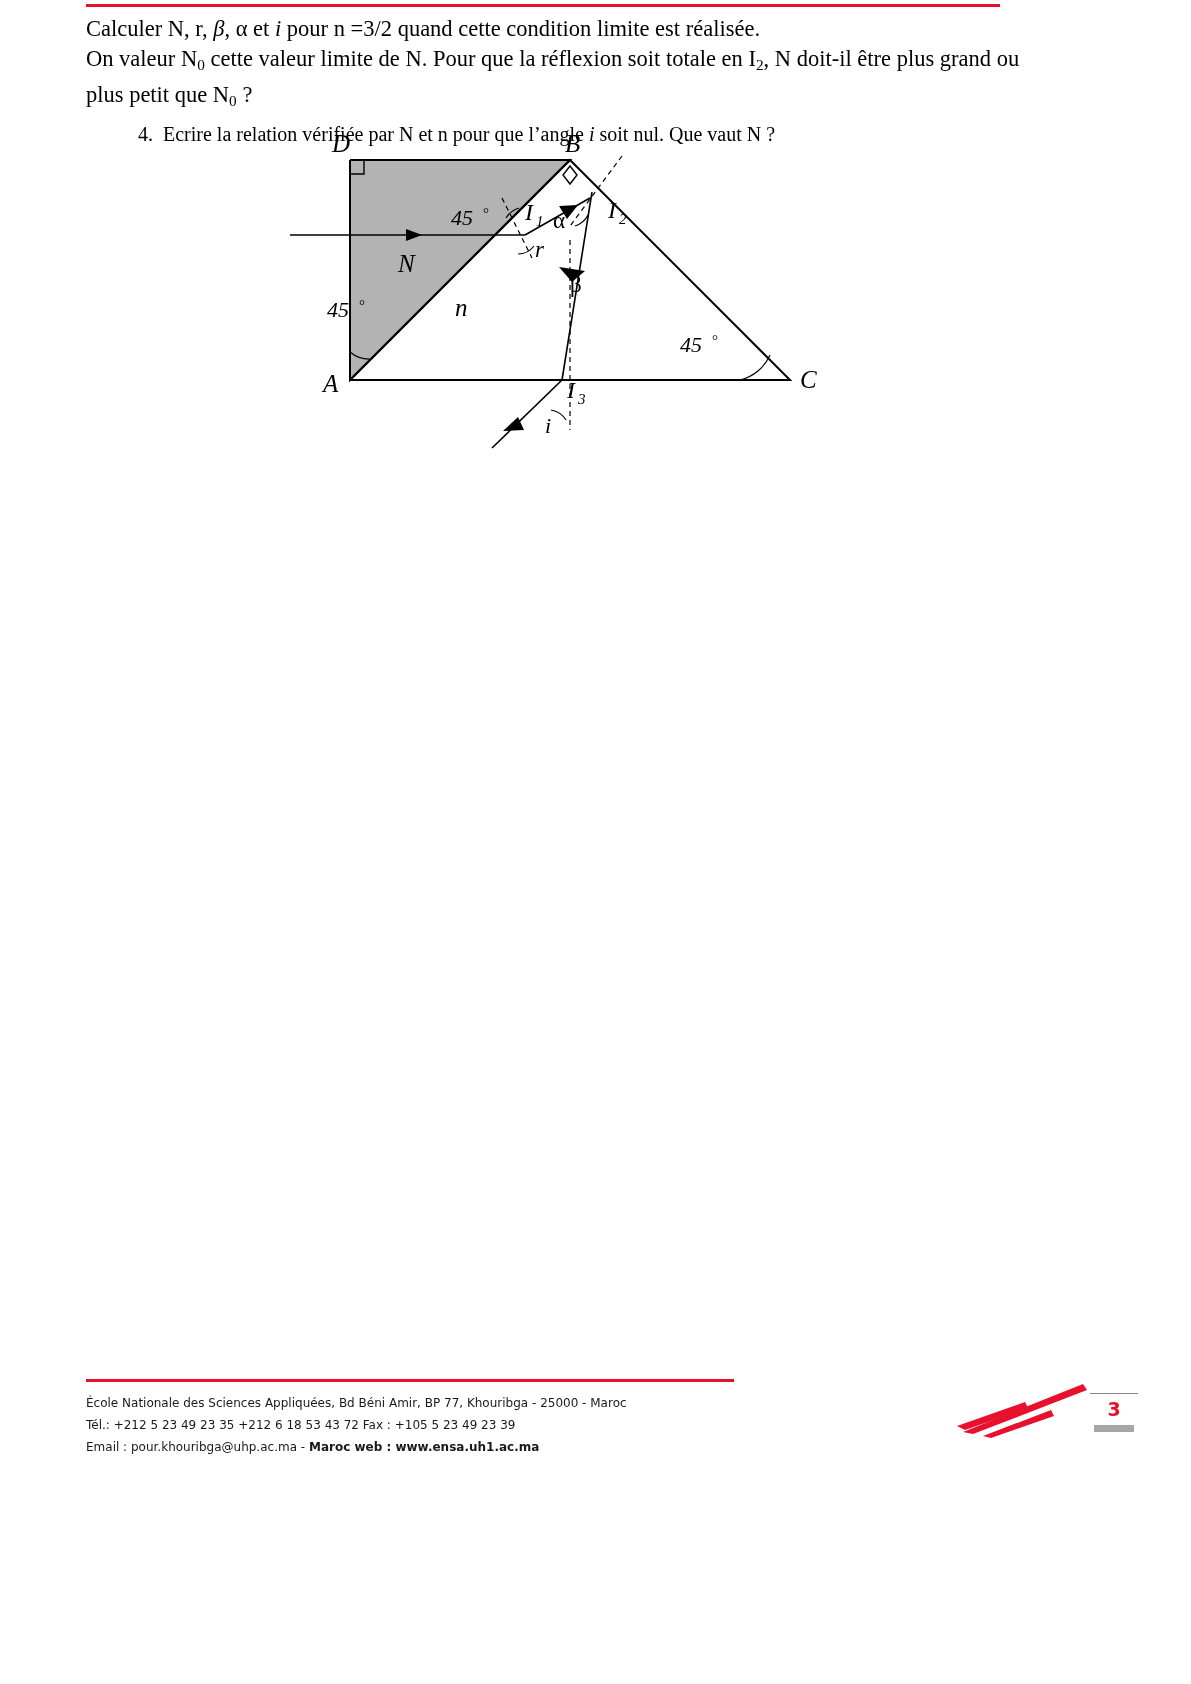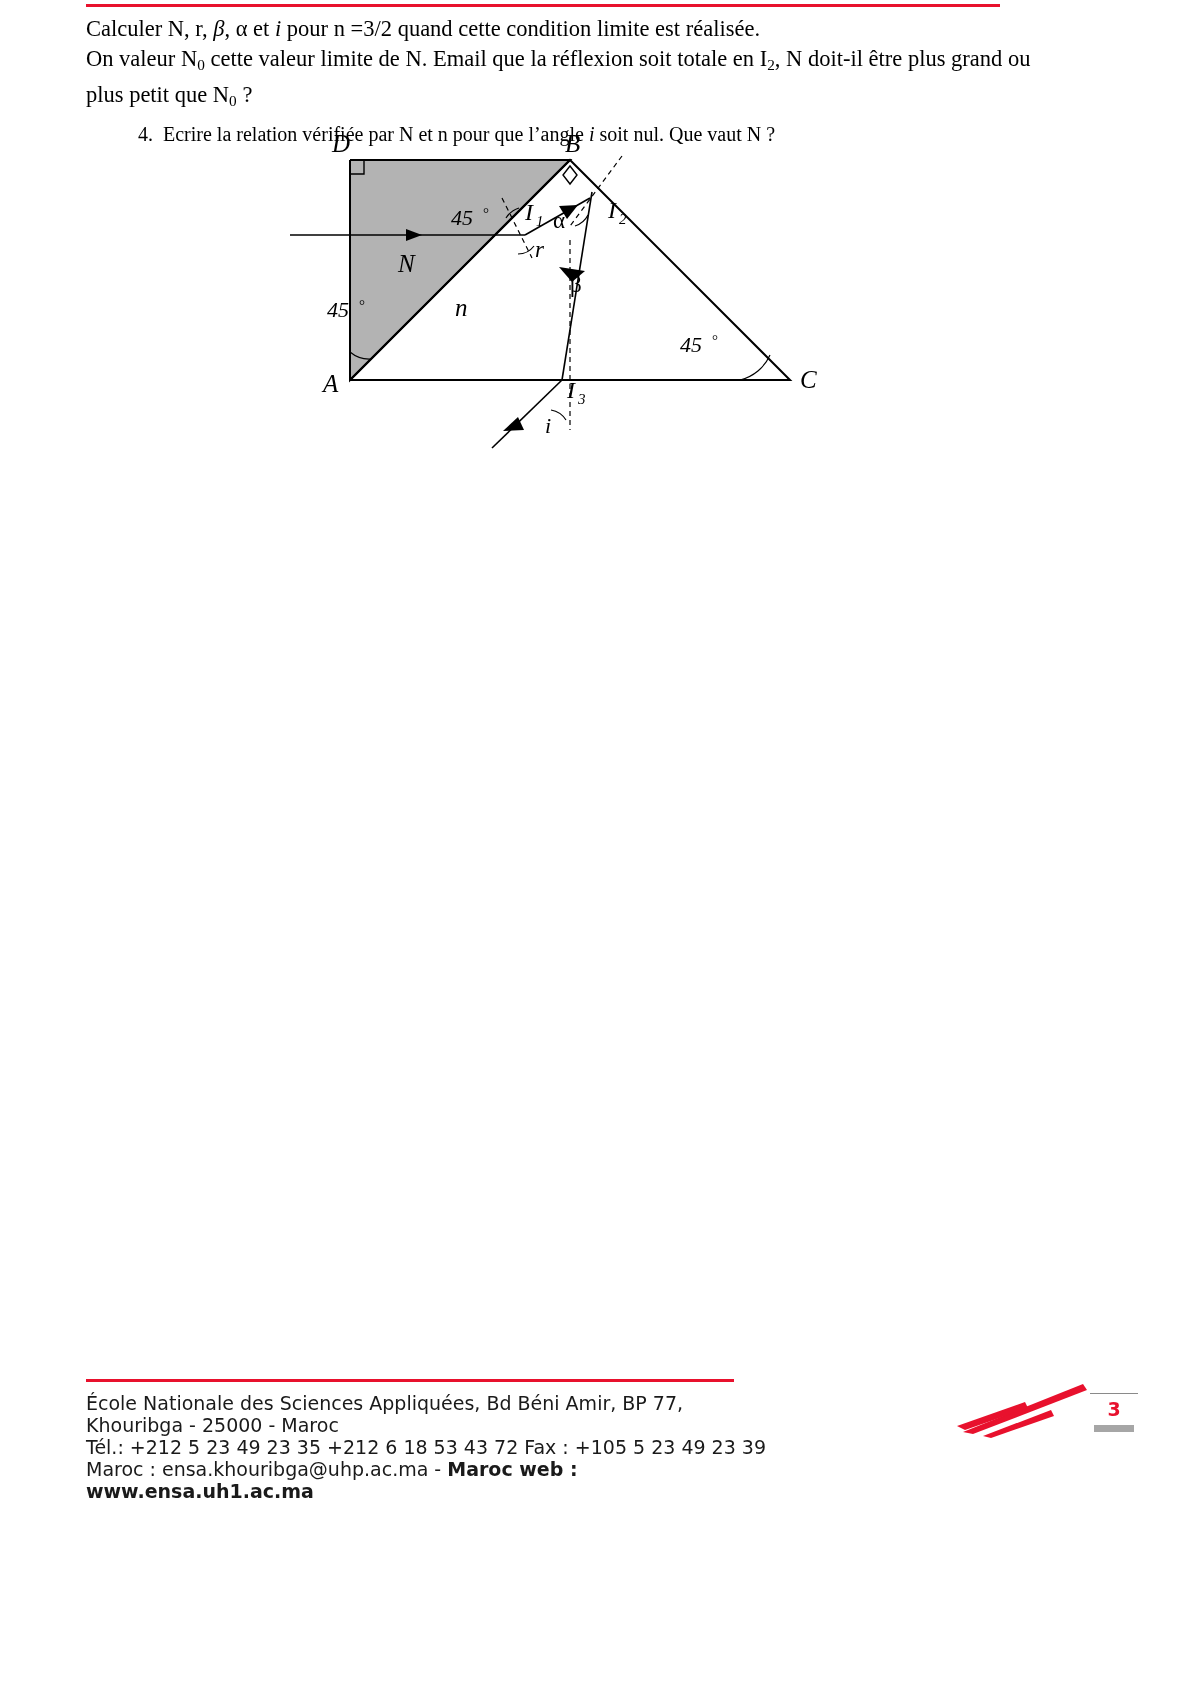--- a/index.html
+++ b/index.html
@@ -76,21 +76,21 @@
     width: 648px;
     height: 3px;
     background: #e8112d;
   }
   .footer-text {
     position: absolute;
     left: 86px;
     top: 1392px;
     width: 700px;
     font-family: "DejaVu Sans", sans-serif;
-    font-size: 19px;
+    font-size: 12px;
     line-height: 22px;
     color: #1a1a1a;
   }
   .footer-text .bold { font-weight: bold; }
 
   .page-number {
     position: absolute;
     left: 1092px;
     top: 1398px;
     width: 44px;
@@ -129,21 +129,21 @@
 
 <div class="page">
 
   <div class="top-rule"></div>
 
   <div class="text-block">
     <p class="para no-indent">
       <span>Calculer N, r, </span><span class="ital">β</span><span>, α et </span><span class="ital">i</span><span> pour n =3/2 quand cette condition limite est réalisée.</span>
     </p>
     <p class="para no-indent">
-      <span>On valeur N</span><sub>0</sub><span> cette valeur limite de N. Email que la réflexion soit totale en I</span><sub>2</sub><span>, N doit-il être plus grand ou plus petit que N</span><sub>0</sub><span> ?</span>
+      <span>On valeur N</span><sub>0</sub><span> cette valeur limite de N. Pour que la réflexion soit totale en I</span><sub>2</sub><span>, N doit-il être plus grand ou plus petit que N</span><sub>0</sub><span> ?</span>
     </p>
     <p class="list-item">
       <span>4.</span>&nbsp;&nbsp;<span>Ecrire la relation vérifiée par N et n pour que l’angle </span><span class="ital">i</span><span> soit nul. Que vaut N ?</span>
     </p>
   </div>
 
   <div class="figure">
     <svg width="600" height="340" viewBox="0 0 600 340" xmlns="http://www.w3.org/2000/svg">
 
       <polygon points="80,30 300,30 80,250" fill="#b3b3b3" stroke="none"></polygon>
@@ -212,21 +212,21 @@
       <text x="128" y="142" font-family="Liberation Serif, serif" font-size="25" font-style="italic">N</text>
       <text x="185" y="186" font-family="Liberation Serif, serif" font-size="25" font-style="italic">n</text>
     </svg>
   </div>
 
   <div class="footer-rule"></div>
 
   <div class="footer-text">
     <div>École Nationale des Sciences Appliquées, Bd Béni Amir, BP 77, Khouribga - 25000 - Maroc</div>
     <div>Tél.: +212 5 23 49 23 35   +212 6 18 53 43 72   Fax : +105 5 23 49 23 39</div>
-    <div><span>Maroc : ensa.khouribga@uhp.ac.ma - </span><span class="bold">Maroc web : www.ensa.uh1.ac.ma</span></div>
+    <div><span>Email : pour.khouribga@uhp.ac.ma - </span><span class="bold">Maroc web : www.ensa.uh1.ac.ma</span></div>
   </div>
 
   <div class="logo-mark">
     <svg width="140" height="60" viewBox="0 0 140 60" xmlns="http://www.w3.org/2000/svg">
       <path d="M8 52 L128 4 L132 10 L18 54 Z" fill="#e8112d"></path>
       <path d="M2 46 L70 22 L73 28 L10 50 Z" fill="#e8112d"></path>
       <path d="M28 56 L96 30 L99 36 L36 58 Z" fill="#e8112d"></path>
     </svg>
   </div>
 

